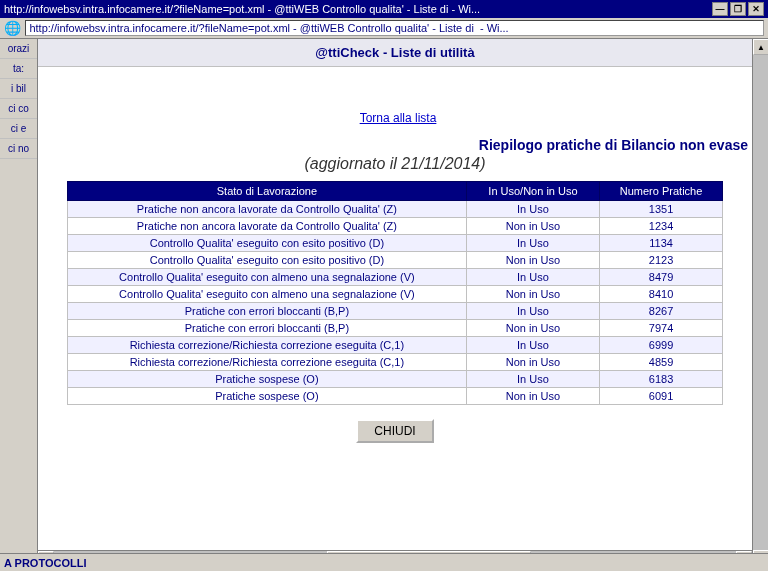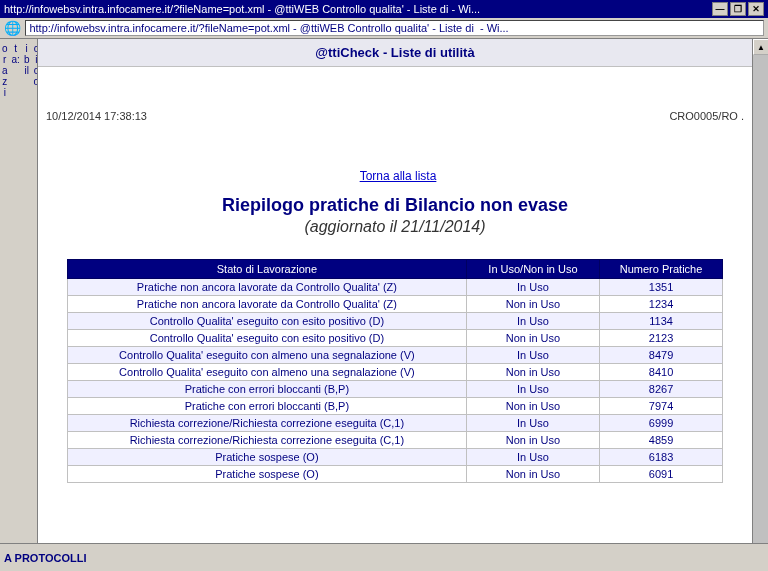--- a/index.html
+++ b/index.html
@@ -74,21 +74,21 @@
       display: flex;
       height: calc(571px - 44px);
     }
 
     
     .left-sidebar {
       width: 38px;
       background: #d4d0c8;
       border-right: 1px solid #808080;
       display: flex;
-      flex-direction: row;
+      flex-direction: column;
       overflow: hidden;
     }
     .sidebar-item {
       padding: 4px 2px;
       font-size: 10px;
       color: #000080;
       border-bottom: 1px solid #c0c0c0;
       cursor: pointer;
       word-break: break-all;
       text-align: center;
@@ -166,37 +166,37 @@
     }
     .link-bar a {
       color: #0000cc;
       text-decoration: underline;
       font-size: 12px;
       cursor: pointer;
     }
 
     
     .page-title {
-      text-align: center;
+      text-align: right;
       padding: 8px 4px 2px;
-      font-size: 18px;
+      font-size: 14px;
       font-weight: bold;
       color: #000080;
     }
     .page-subtitle {
       text-align: center;
       font-size: 16px;
       color: #333;
       padding-bottom: 8px;
       font-style: italic;
     }
 
     
     .data-table {
-      margin: 15px auto;
+      margin: 0 auto;
       border-collapse: collapse;
       width: 92%;
       font-size: 11px;
       padding-left: 44px;
     }
     .data-table th {
       background: #000080;
       color: white;
       padding: 3px 6px;
       text-align: center;
@@ -269,21 +269,21 @@
       background: #d4d0c8;
       border: 1px outset #fff;
     }
 
     
     .status-bar {
       position: fixed;
       bottom: 0;
       left: 0;
       right: 0;
-      height: 28px;
+      height: 18px;
       background: #d4d0c8;
       border-top: 1px solid #808080;
       display: flex;
       align-items: center;
       padding: 8px 4px;
       font-size: 11px;
       color: #000080;
       font-weight: bold;
     }
   </style>
@@ -326,24 +326,20 @@
       <span>ci no</span>
     </div>
   </div>
 
   <div class="content-area">
 
     <div class="header-bar">
       <div class="header-title">@ttiCheck - Liste di utilità</div>
     </div>
 
-    <div class="info-bar">
-      <span>10/12/2014 17:38:13</span>
-      <span>CRO0005/RO .</span>
-    </div>
 
     <div class="inner-content">
 
       <div class="link-bar">
         <a href="#">Torna alla lista</a>
       </div>
 
       <div class="page-title">Riepilogo pratiche di Bilancio non evase</div>
       <div class="page-subtitle">(aggiornato il 21/11/2014)</div>
 

